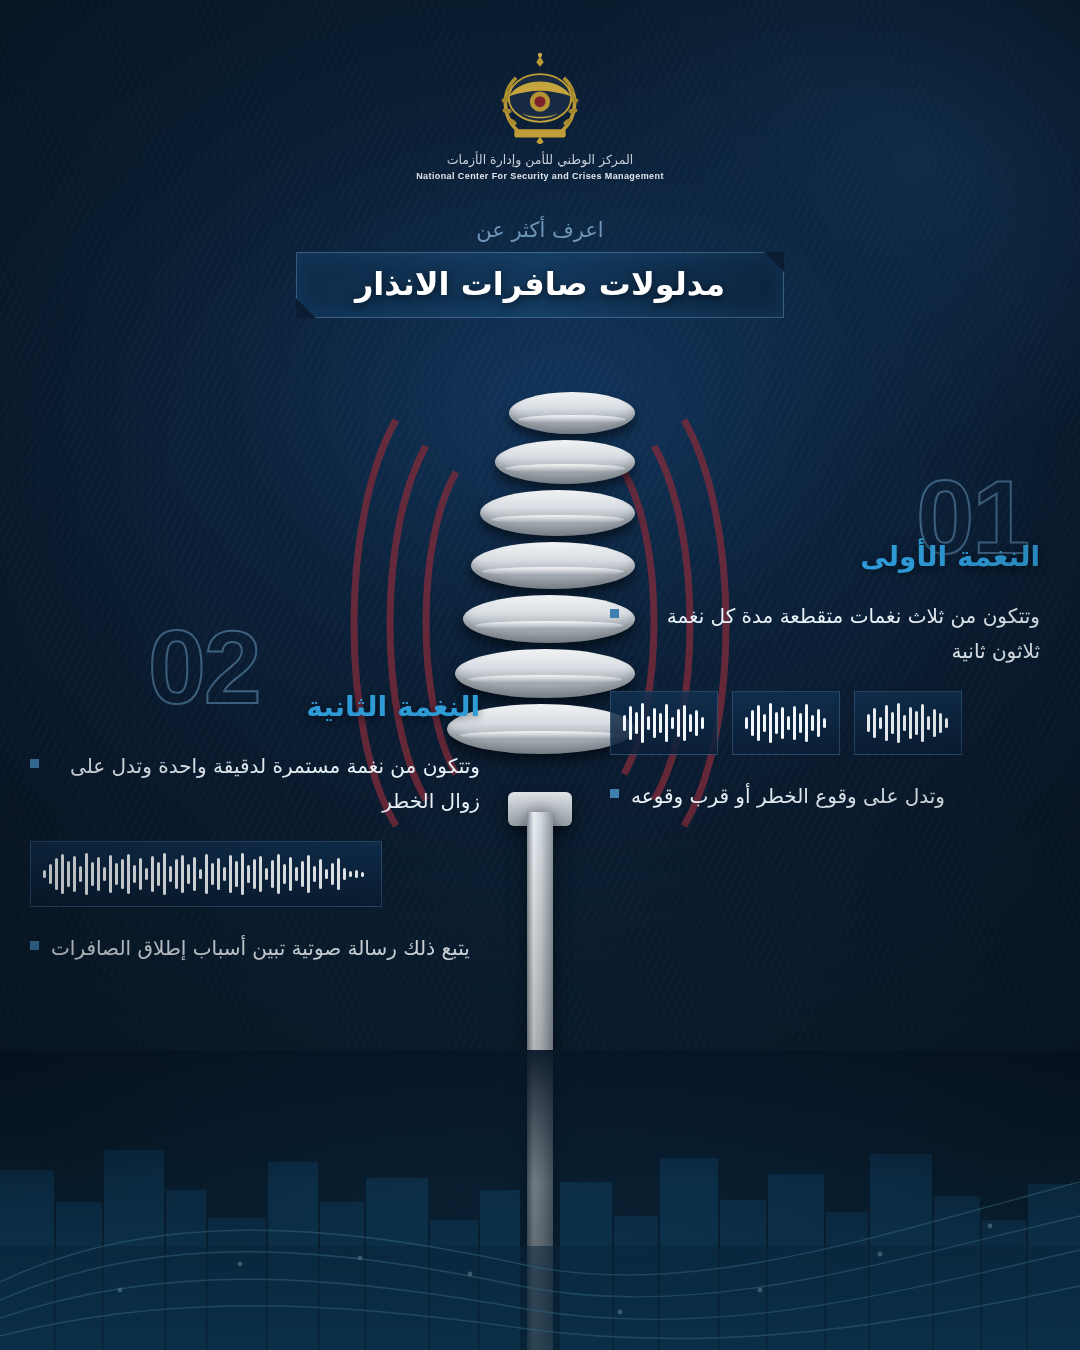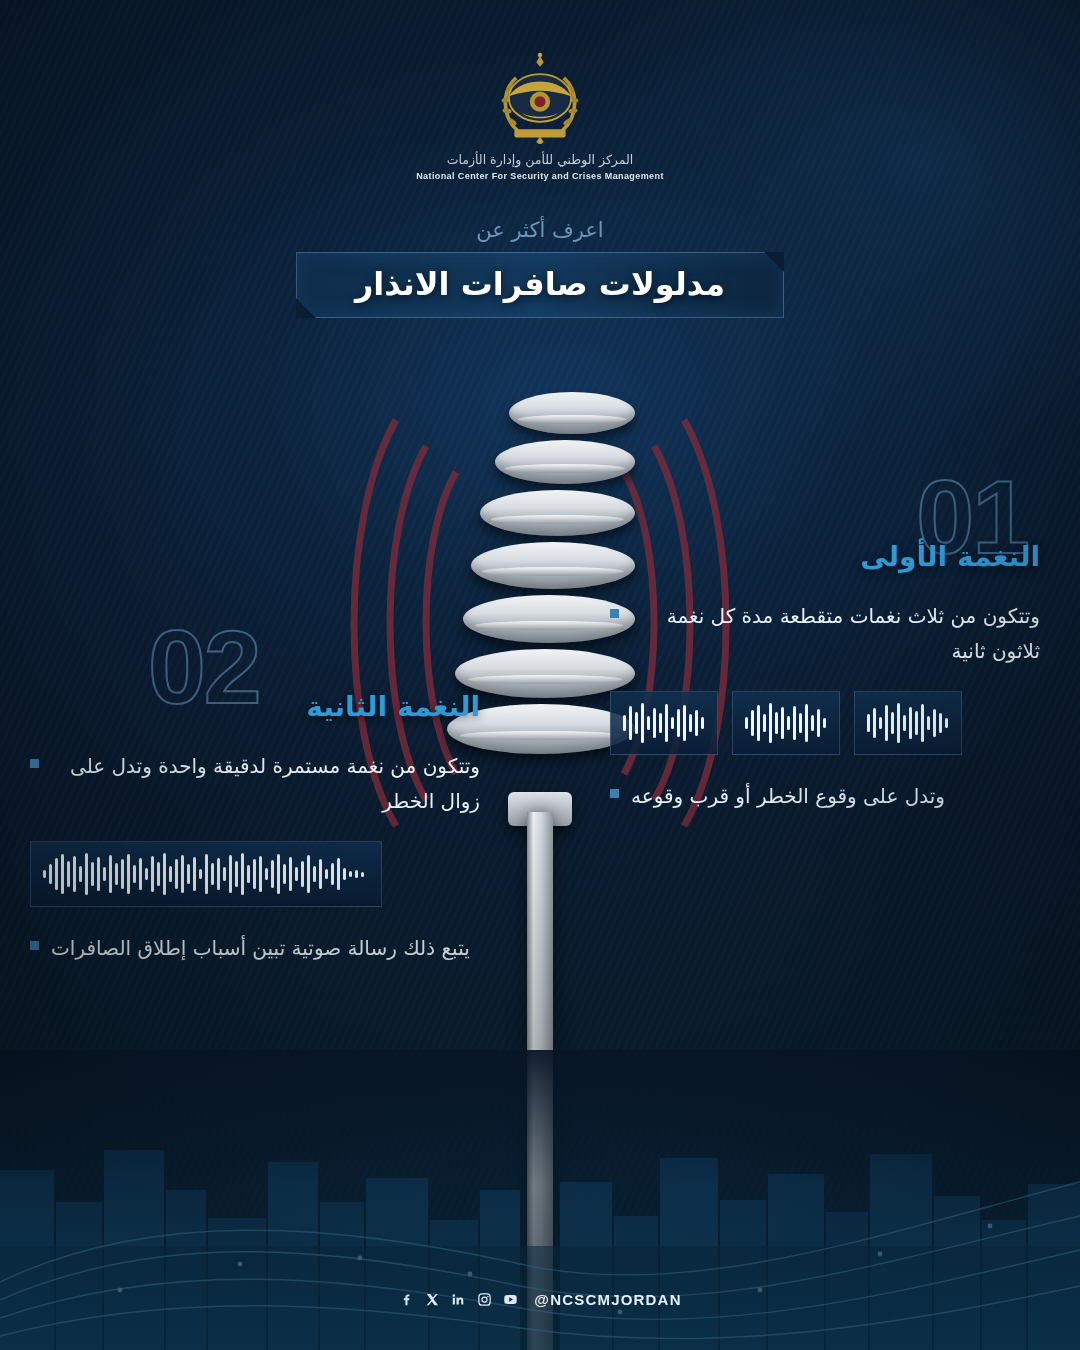--- a/index.html
+++ b/index.html
@@ -457,41 +457,13 @@
           <circle cx="760" cy="240" r="2.4"></circle>
         <circle cx="880" cy="204" r="2.4"></circle>
           <circle cx="990" cy="176" r="2.4"></circle>
       </g>
     </svg>
     <div class="city-glow"></div>
   </div>
 
   <div class="vignette"></div>
 
-  <div class="social">
-    <span class="sicon">
-      <svg viewBox="0 0 24 24">
-          <path d="M13.5 21v-8h2.7l.4-3h-3.1V8.2c0-.9.3-1.5 1.6-1.5h1.6V4c-.3 0-1.3-.1-2.4-.1-2.4 0-4 1.4-4 4.1V10H7.6v3h2.7v8h3.2z"></path>
-        </svg>
-    </span>
-    <span class="sicon">
-      <svg viewBox="0 0 24 24">
-          <path d="M17.3 3h3.2l-7 8 7.4 10h-5.6l-4.4-6-5 6H2.7l7.3-8.4L2.9 3h5.7l4.1 5.6L17.3 3z"></path>
-        </svg>
-    </span>
-    <span class="sicon">
-      <svg viewBox="0 0 24 24">
-          <path d="M4.5 3.5a2 2 0 110 4 2 2 0 010-4zM2.8 9h3.4v11H2.8V9zm6 0h3.3v1.5c.5-.9 1.7-1.8 3.4-1.8 2.6 0 4.2 1.7 4.2 4.9V20h-3.4v-5.6c0-1.4-.5-2.3-1.8-2.3-1 0-1.6.7-1.9 1.4-.1.2-.1.6-.1.9V20H8.8V9z"></path>
-        </svg>
-    </span>
-    <span class="sicon">
-      <svg viewBox="0 0 24 24">
-          <path d="M7.8 2h8.4A5.8 5.8 0 0122 7.8v8.4A5.8 5.8 0 0116.2 22H7.8A5.8 5.8 0 012 16.2V7.8A5.8 5.8 0 017.8 2zm0 2A3.8 3.8 0 004 7.8v8.4A3.8 3.8 0 007.8 20h8.4a3.8 3.8 0 003.8-3.8V7.8A3.8 3.8 0 0016.2 4H7.8zM12 7a5 5 0 110 10 5 5 0 010-10zm0 2a3 3 0 100 6 3 3 0 000-6zm5.4-2.9a1.1 1.1 0 110 2.2 1.1 1.1 0 010-2.2z"></path>
-        </svg>
-    </span>
-    <span class="sicon">
-      <svg viewBox="0 0 24 24">
-          <path d="M21.6 7.3c-.2-1.1-1-1.9-2-2.1C17.7 4.8 12 4.8 12 4.8s-5.7 0-7.6.4c-1 .2-1.8 1-2 2.1C2 9 2 12 2 12s0 3 .4 4.7c.2 1.1 1 1.9 2 2.1 1.9.4 7.6.4 7.6.4s5.7 0 7.6-.4c1-.2 1.8-1 2-2.1.4-1.7.4-4.7.4-4.7s0-3-.4-4.7zM10 15.5v-7l6 3.5-6 3.5z"></path>
-        </svg>
-    </span>
-    <span class="handle">@NCSCMJORDAN</span>
-  </div>
 </div>
 
 </body></html>

